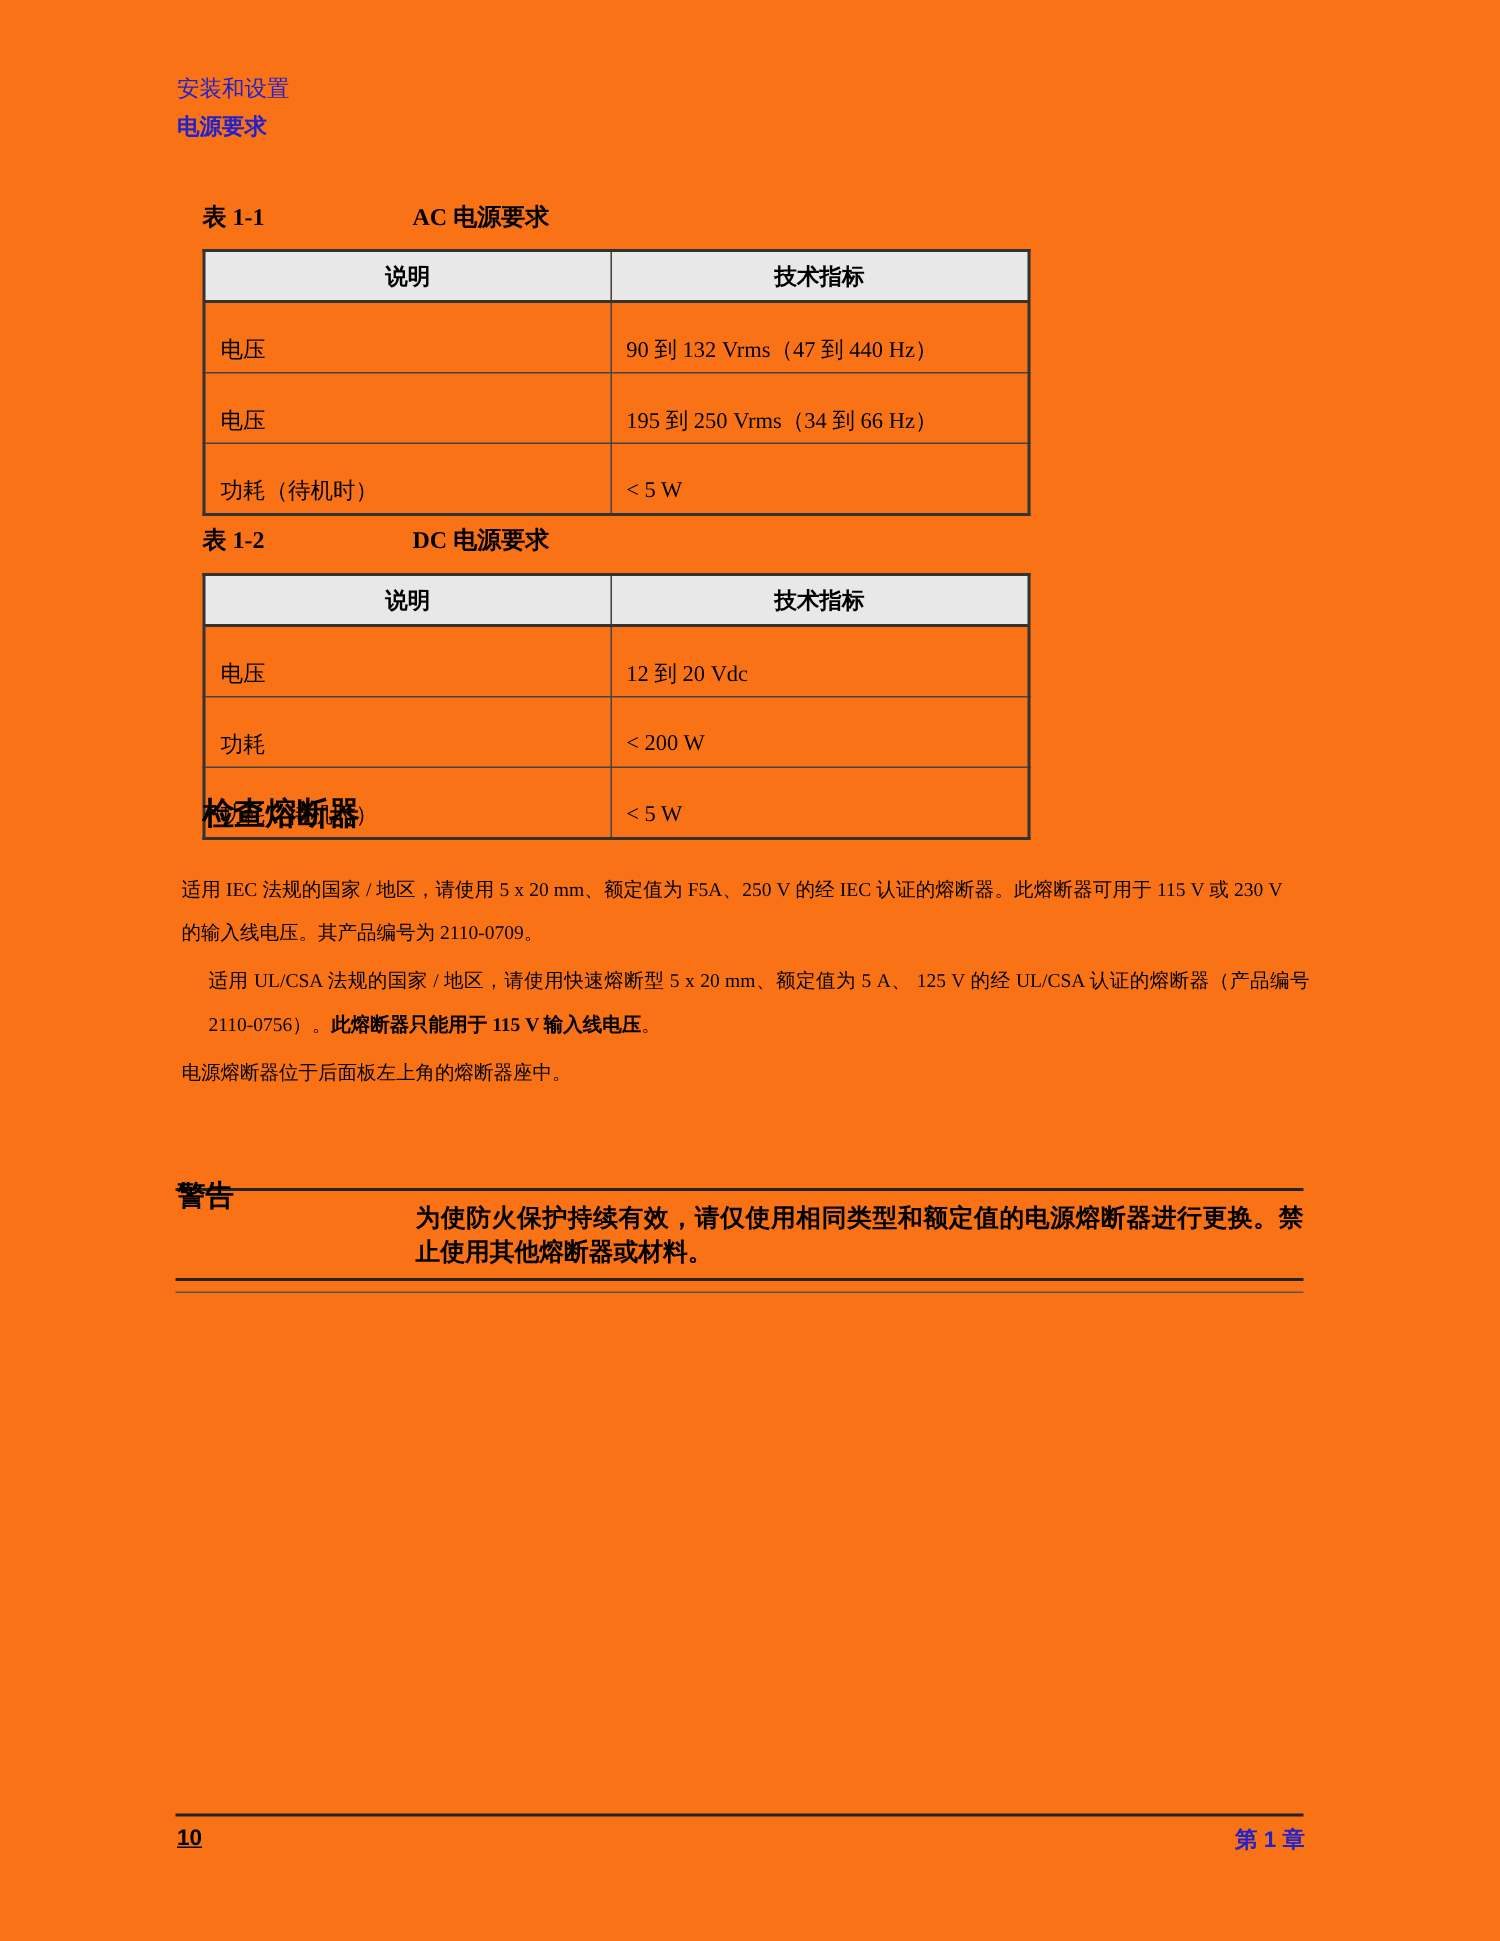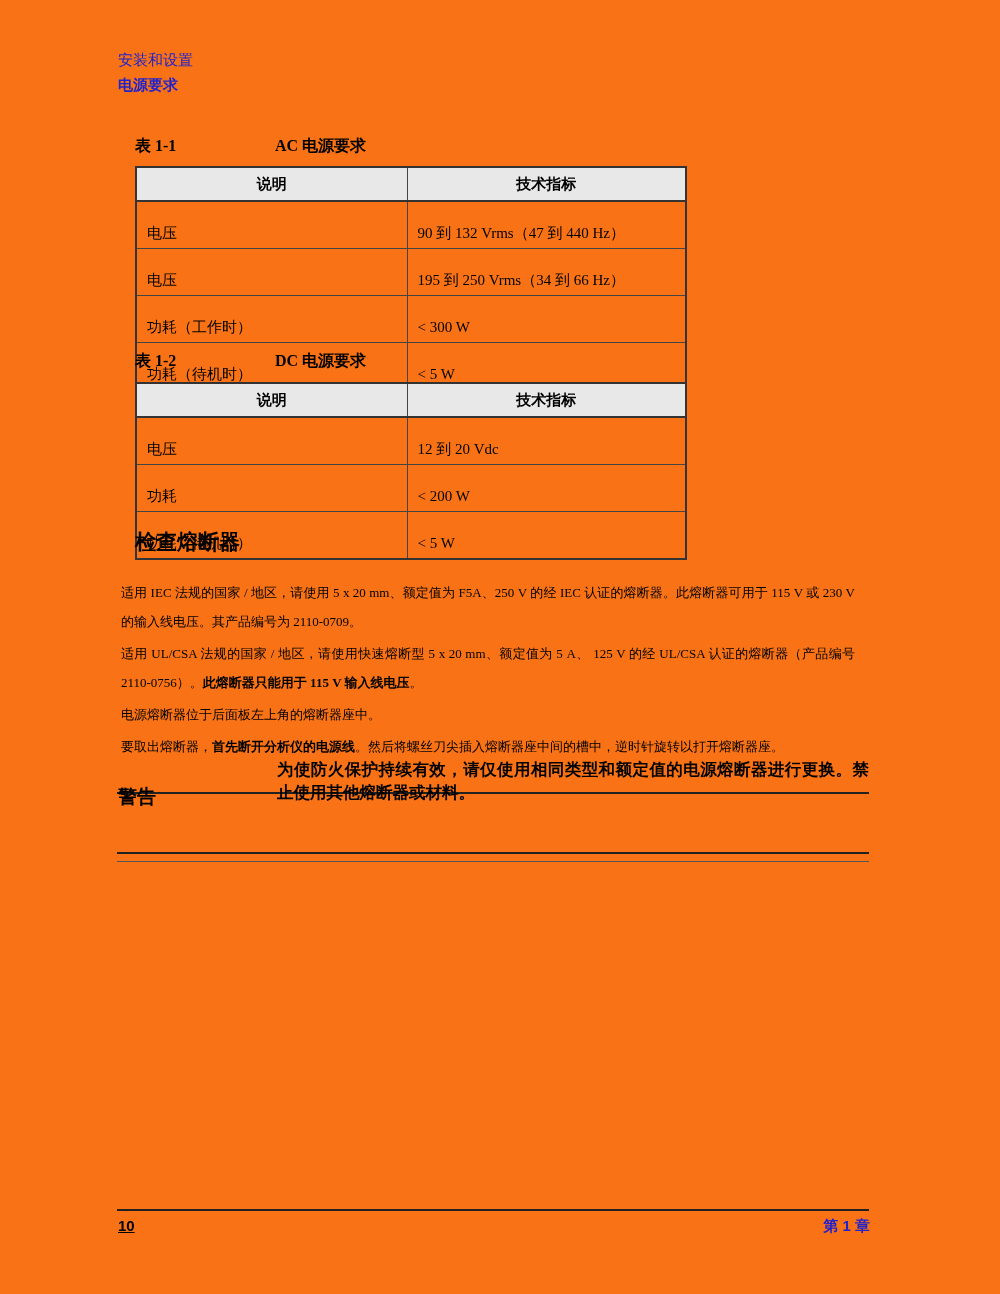--- a/index.html
+++ b/index.html
@@ -65,37 +65,37 @@
   .sec-heading {
     position:absolute; left:135px; top:529px;
     font-size:21px; font-weight:700; line-height:26px;
   }
   .body-par {
     position:absolute; left:121px; width:734px;
     font-size:13px; line-height:29px;
     text-align:justify;
   }
   #p1 { top:565px; }
-  #p2 { top:626px; }
+  #p2 { top:626px;margin-left:18px; }
   #p3 { top:687px; }
   #p4 { top:719px; }
   .body-par b { font-weight:700; }
 
   
   .rule { position:absolute; left:117px; width:752px; background:#222; }
   #warn-rule-top    { top:792px; height:2px; }
   #warn-rule-bot1   { top:852px; height:2px; }
   #warn-rule-bot2   { top:861px; height:1px; background:#555; }
   .warning-label {
     position:absolute; left:118px; top:784px;
     font-family:"Liberation Sans","DejaVu Sans",sans-serif;
     font-weight:700; font-size:19px;
   }
   .warning-text {
-    position:absolute; left:277px; top:758px; width:592px;
+    position:absolute; left:277px; top:800px; width:592px;
     font-weight:700; font-size:16.5px; line-height:23px;
     text-align:justify;
   }
 
   
   #footer-rule { top:1209px; height:2px; }
   .footer-page {
     position:absolute; left:118px; top:1217px;
     font-family:"Liberation Sans","DejaVu Sans",sans-serif;
     font-weight:700; font-size:15px; color:#000;text-decoration:underline;
@@ -135,24 +135,20 @@
     <tbody>
       <tr>
         <td>电压</td>
         <td>90 到 132 Vrms（47 到 440 Hz）</td>
       </tr>
       <tr>
         <td>电压</td>
         <td>195 到 250 Vrms（34 到 66 Hz）</td>
       </tr>
       <tr>
-        <td>功耗（工作时）</td>
-        <td>&lt; 300 W</td>
-      </tr>
-      <tr>
         <td>功耗（待机时）</td>
         <td>&lt; 5 W</td>
       </tr>
     </tbody>
   </table>
 
   <div class="tbl-title" id="title2">
     <span class="num">表 1-2</span><span class="name">DC 电源要求</span>
   </div>
 
@@ -184,21 +180,20 @@
   </table>
 
   <div class="sec-heading">检查熔断器</div>
 
   <p class="body-par" id="p1">适用 IEC 法规的国家 / 地区，请使用 5 x 20 mm、额定值为 F5A、250 V 的经 IEC 认证的熔断器。此熔断器可用于 115 V 或 230 V 的输入线电压。其产品编号为 2110-0709。</p>
 
   <p class="body-par" id="p2"><span>适用 UL/CSA 法规的国家 / 地区，请使用快速熔断型 5 x 20 mm、额定值为 5 A、 125 V 的经 UL/CSA 认证的熔断器（产品编号 2110-0756）。</span><b>此熔断器只能用于 115 V 输入线电压</b><span>。</span></p>
 
   <p class="body-par" id="p3">电源熔断器位于后面板左上角的熔断器座中。</p>
 
-  <p class="body-par" id="p4"><span>要取出熔断器，</span><b>首先断开分析仪的电源线</b><span>。然后将螺丝刀尖插入熔断器座中间的槽中，逆时针旋转以打开熔断器座。</span></p>
 
   <div class="rule" id="warn-rule-top"></div>
   <div class="warning-label">警告</div>
   <div class="warning-text">为使防火保护持续有效，请仅使用相同类型和额定值的电源熔断器进行更换。禁止使用其他熔断器或材料。</div>
   <div class="rule" id="warn-rule-bot1"></div>
   <div class="rule" id="warn-rule-bot2"></div>
 
   <div class="rule" id="footer-rule"></div>
   <div class="footer-page">10</div>
   <div class="footer-chapter">第 1 章</div>

